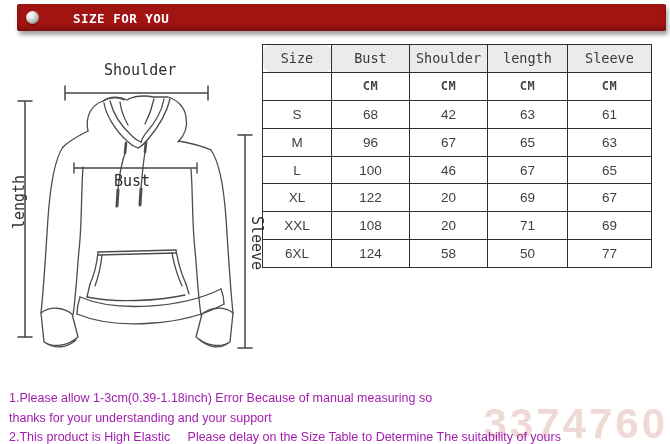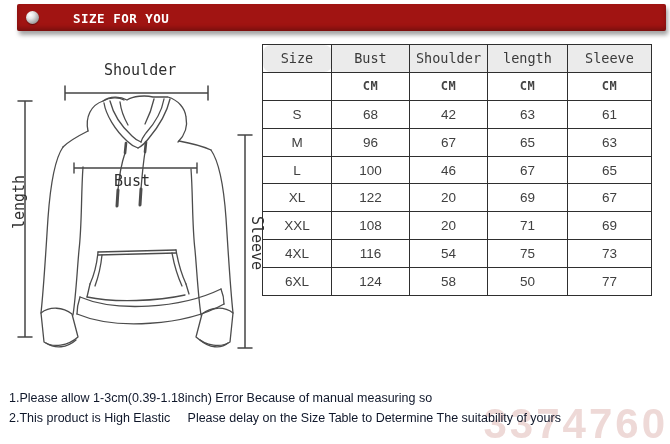--- a/index.html
+++ b/index.html
@@ -59,21 +59,21 @@
   .col-length{width:80px;} .col-sleeve{width:84px;}
 
   
   .watermark {
     position:absolute; right:2px; top:400px; z-index:0;
     font-size:42px; font-weight:bold; letter-spacing:3px;
     color:#eed9d7; white-space:nowrap;
   }
   .notes { position:absolute; left:9px; top:389px; z-index:1; }
   .note-line {
-    font-size:12.5px; line-height:19.5px; color:#0f172a; white-space:pre;
+    font-size:12.5px; line-height:19.5px; color:#a21caf; white-space:pre;
   }
 </style>
 </head>
 <body>
 
 <div id="canvas">
 
   <div class="watermark">3374760</div>
 
   <div class="banner">
@@ -195,34 +195,28 @@
       <td>67</td>
     </tr>
     <tr class="data-row">
       <td>XXL</td>
       <td>108</td>
       <td>20</td>
       <td>71</td>
       <td>69</td>
     </tr>
     <tr class="data-row">
-      <td>4XL</td>
-      <td>116</td>
-      <td>54</td>
-      <td>75</td>
-      <td>73</td>
-    </tr>
-    <tr class="data-row">
       <td>6XL</td>
       <td>124</td>
       <td>58</td>
       <td>50</td>
       <td>77</td>
     </tr>
   </tbody>
     </table>
 
   <div class="notes">
     <div class="note-line">1.Please allow 1-3cm(0.39-1.18inch) Error Because of manual measuring so</div>
+    <div class="note-line">thanks for your understanding and your support</div>
     <div class="note-line">2.This product is High Elastic     Please delay on the Size Table to Determine The suitability of yours</div>
   </div>
 
 </div>
 
 </body></html>

